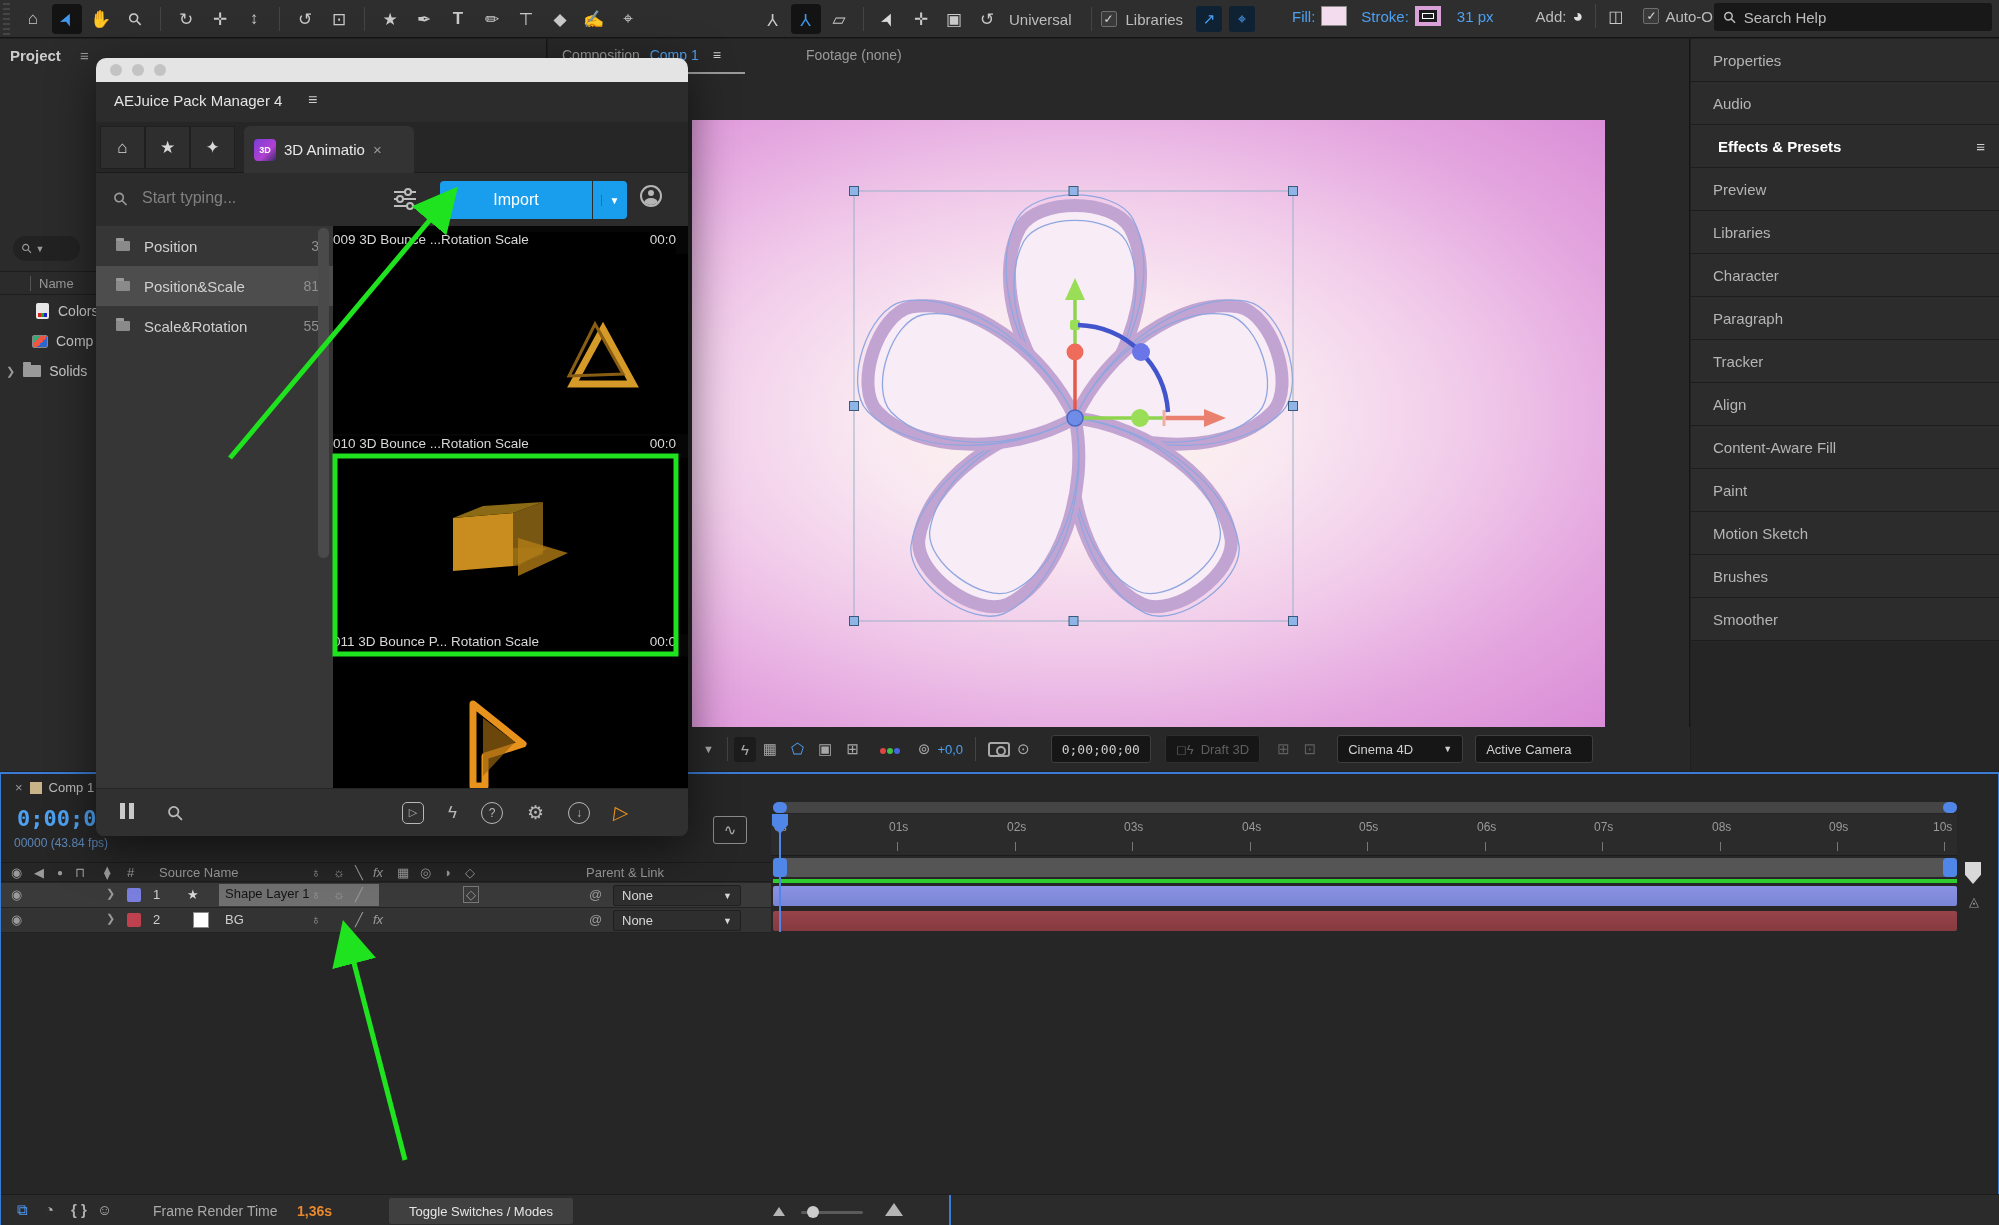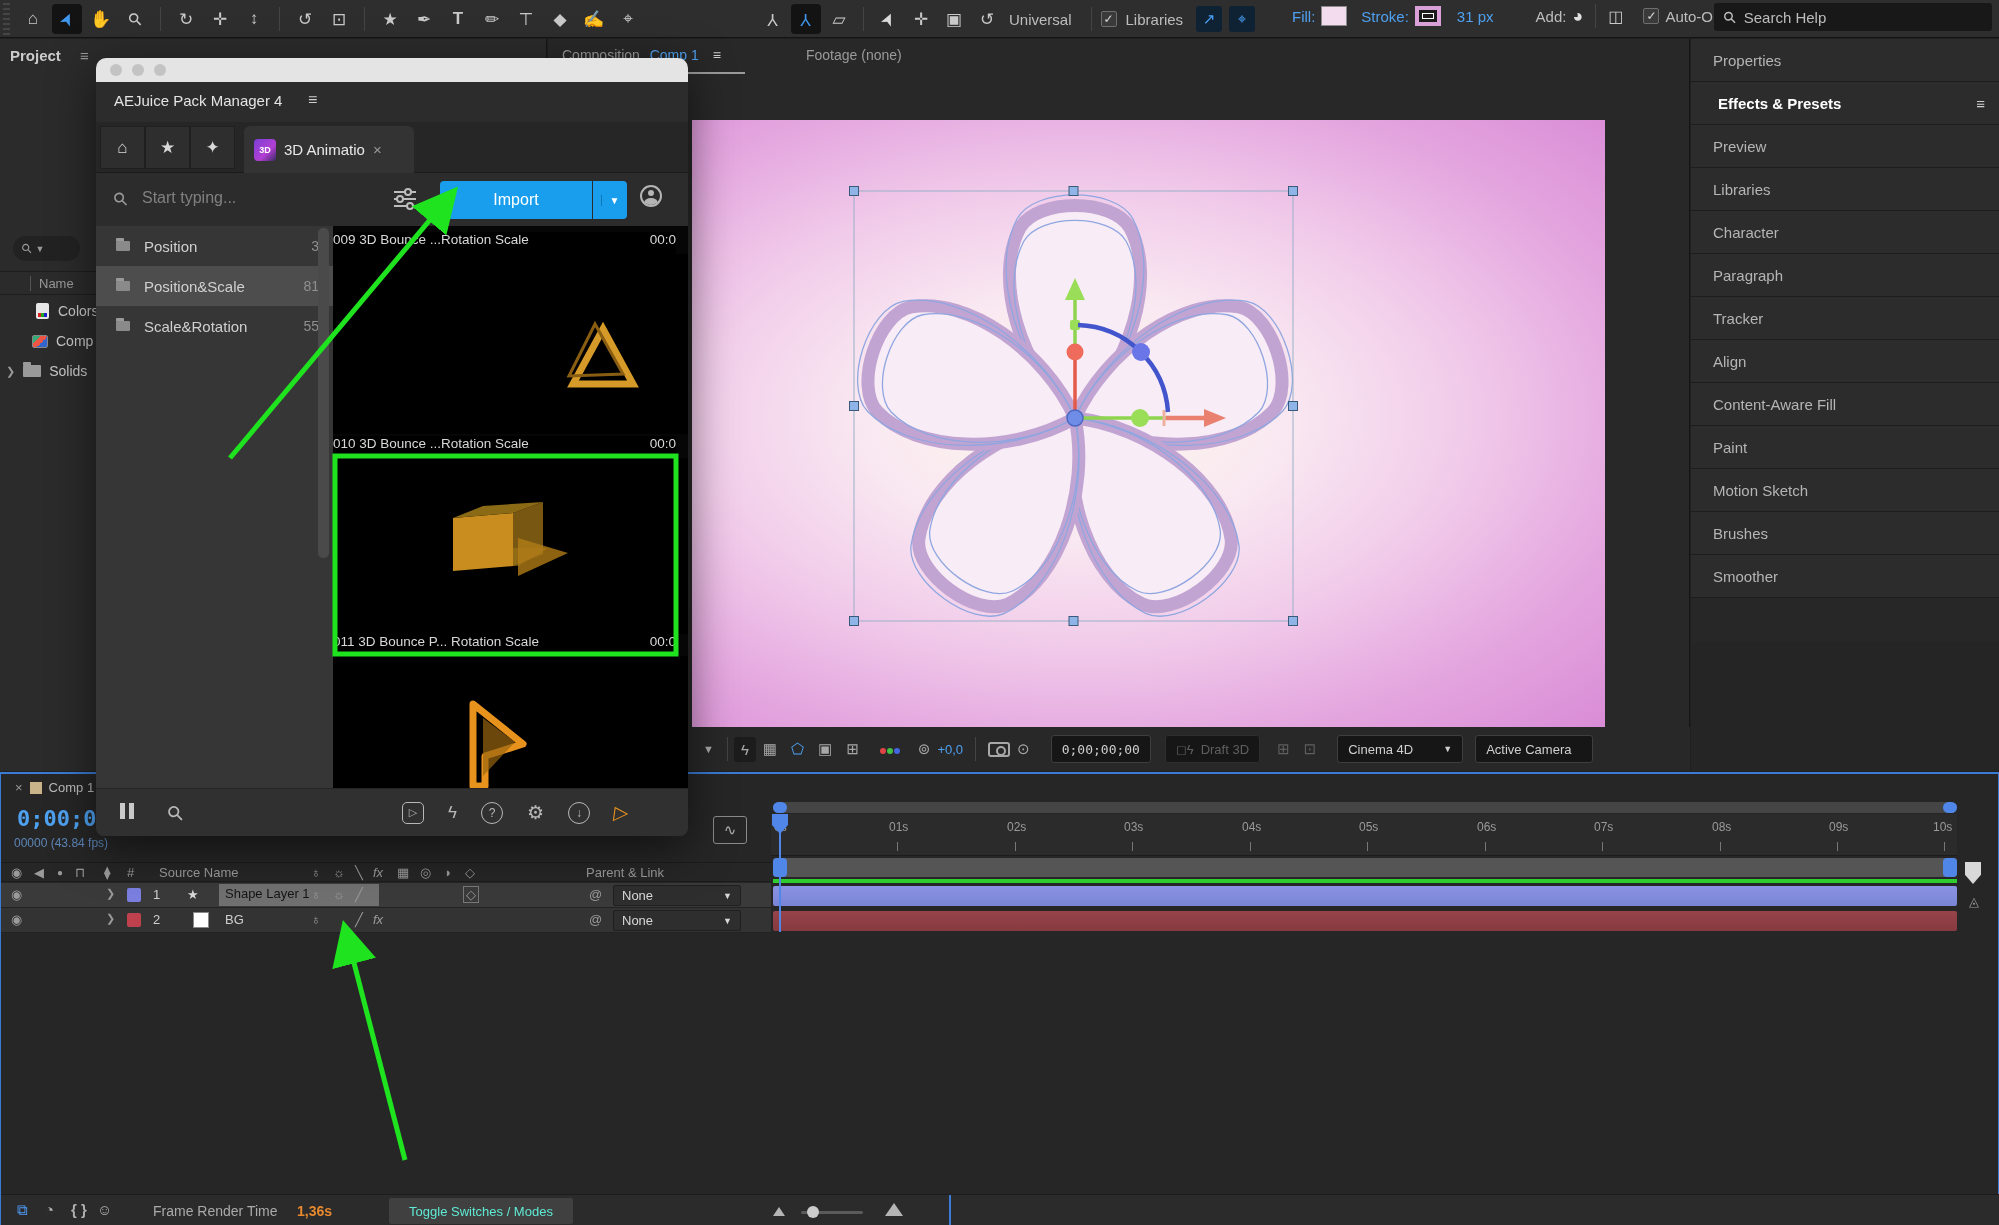--- a/index.html
+++ b/index.html
@@ -113,21 +113,21 @@
   #playhead { left:771px; top:40px; width:16px; height:20px; background:#4f86e8;
     clip-path:polygon(0 0,100% 0,100% 55%,50% 100%,0 55%); }
   #playhead-line { left:778px; top:58px; width:2px; height:100px; background:#4f86e8; }
   #tl-rightcol { left:1956px; top:28px; width:43px; height:130px; }
   #tl-marker-tab { position:absolute; left:8px; top:60px; width:16px; height:22px; background:#d8d8d8;
     clip-path:polygon(0 0,100% 0,100% 58%,50% 100%,0 58%); }
   #statusbar { left:0; top:420px; width:1999px; height:33px; background:#2b2b2b;
     border-top:1px solid #1c1c1c; }
   .sb-ico { color:#b0b0b0; font-size:15px; }
   #toggle-btn { position:absolute; left:388px; top:3px; width:184px; height:26px; background:#404040;
-    border-radius:2px; color:#5eead4; font-size:13px; display:flex; align-items:center;
+    border-radius:2px; color:#e5e5e5; font-size:13px; display:flex; align-items:center;
     justify-content:center; }
   .mountain { width:0; height:0; border-left:6px solid transparent; border-right:6px solid transparent;
     border-bottom:9px solid #b5b5b5; display:inline-block; }
   .mountain.big { border-left-width:9px; border-right-width:9px; border-bottom-width:13px; }
 
   
   #manager { left:96px; top:58px; width:592px; height:778px; z-index:50;
     border-radius:10px 10px 8px 8px; box-shadow:0 12px 45px rgba(0,0,0,.55); background:#2c2c2c; overflow:hidden; }
   #mgr-titlebar { left:0; top:0; width:592px; height:24px; background:#e4e4e4; }
   .traffic { position:absolute; top:6px; width:12px; height:12px; border-radius:50%; background:#c3c3c3; }
@@ -423,20 +423,23 @@
       <div class="vb-box" style="margin-left:12px; width:118px; overflow:hidden; white-space:nowrap;">
         <span>Active Camera</span>
       </div>
     </div>
   </div>
 
   <div id="right-sidebar" class="abs">
     <div class="side-row">
         <span>Properties</span>
       </div>
+    <div class="side-row">
+        <span>Audio</span>
+      </div>
     <div class="side-row active">
         <span>Effects &amp; Presets</span>
         <span class="burger">≡</span>
       </div>
     <div class="side-row">
         <span>Preview</span>
       </div>
     <div class="side-row">
         <span>Libraries</span>
       </div>

